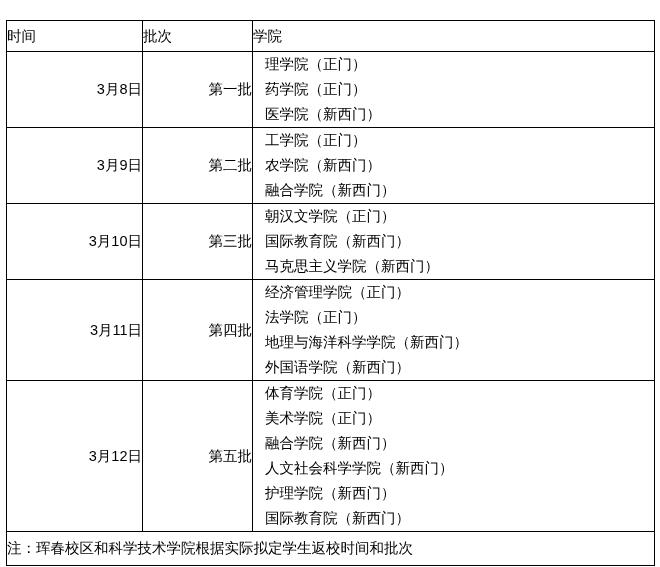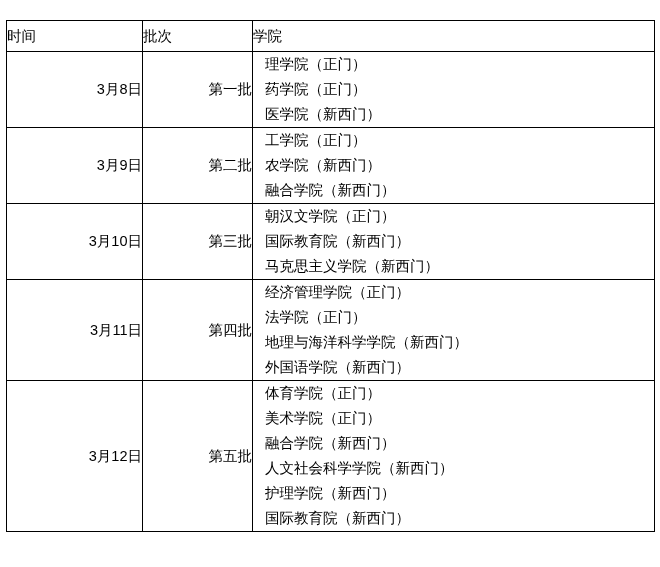--- a/index.html
+++ b/index.html
@@ -141,16 +141,19 @@
             <li>体育学院（正门）</li>
             <li>美术学院（正门）</li>
             <li>融合学院（新西门）</li>
             <li>人文社会科学学院（新西门）</li>
             <li>护理学院（新西门）</li>
             <li>国际教育院（新西门）</li>
           </ul>
         </td>
       </tr>
 
+      <tr>
+        <td class="note-cell" colspan="3">注：珲春校区和科学技术学院根据实际拟定学生返校时间和批次</td>
+      </tr>
 
     </tbody>
   </table>
 </div>
 
 </body></html>

